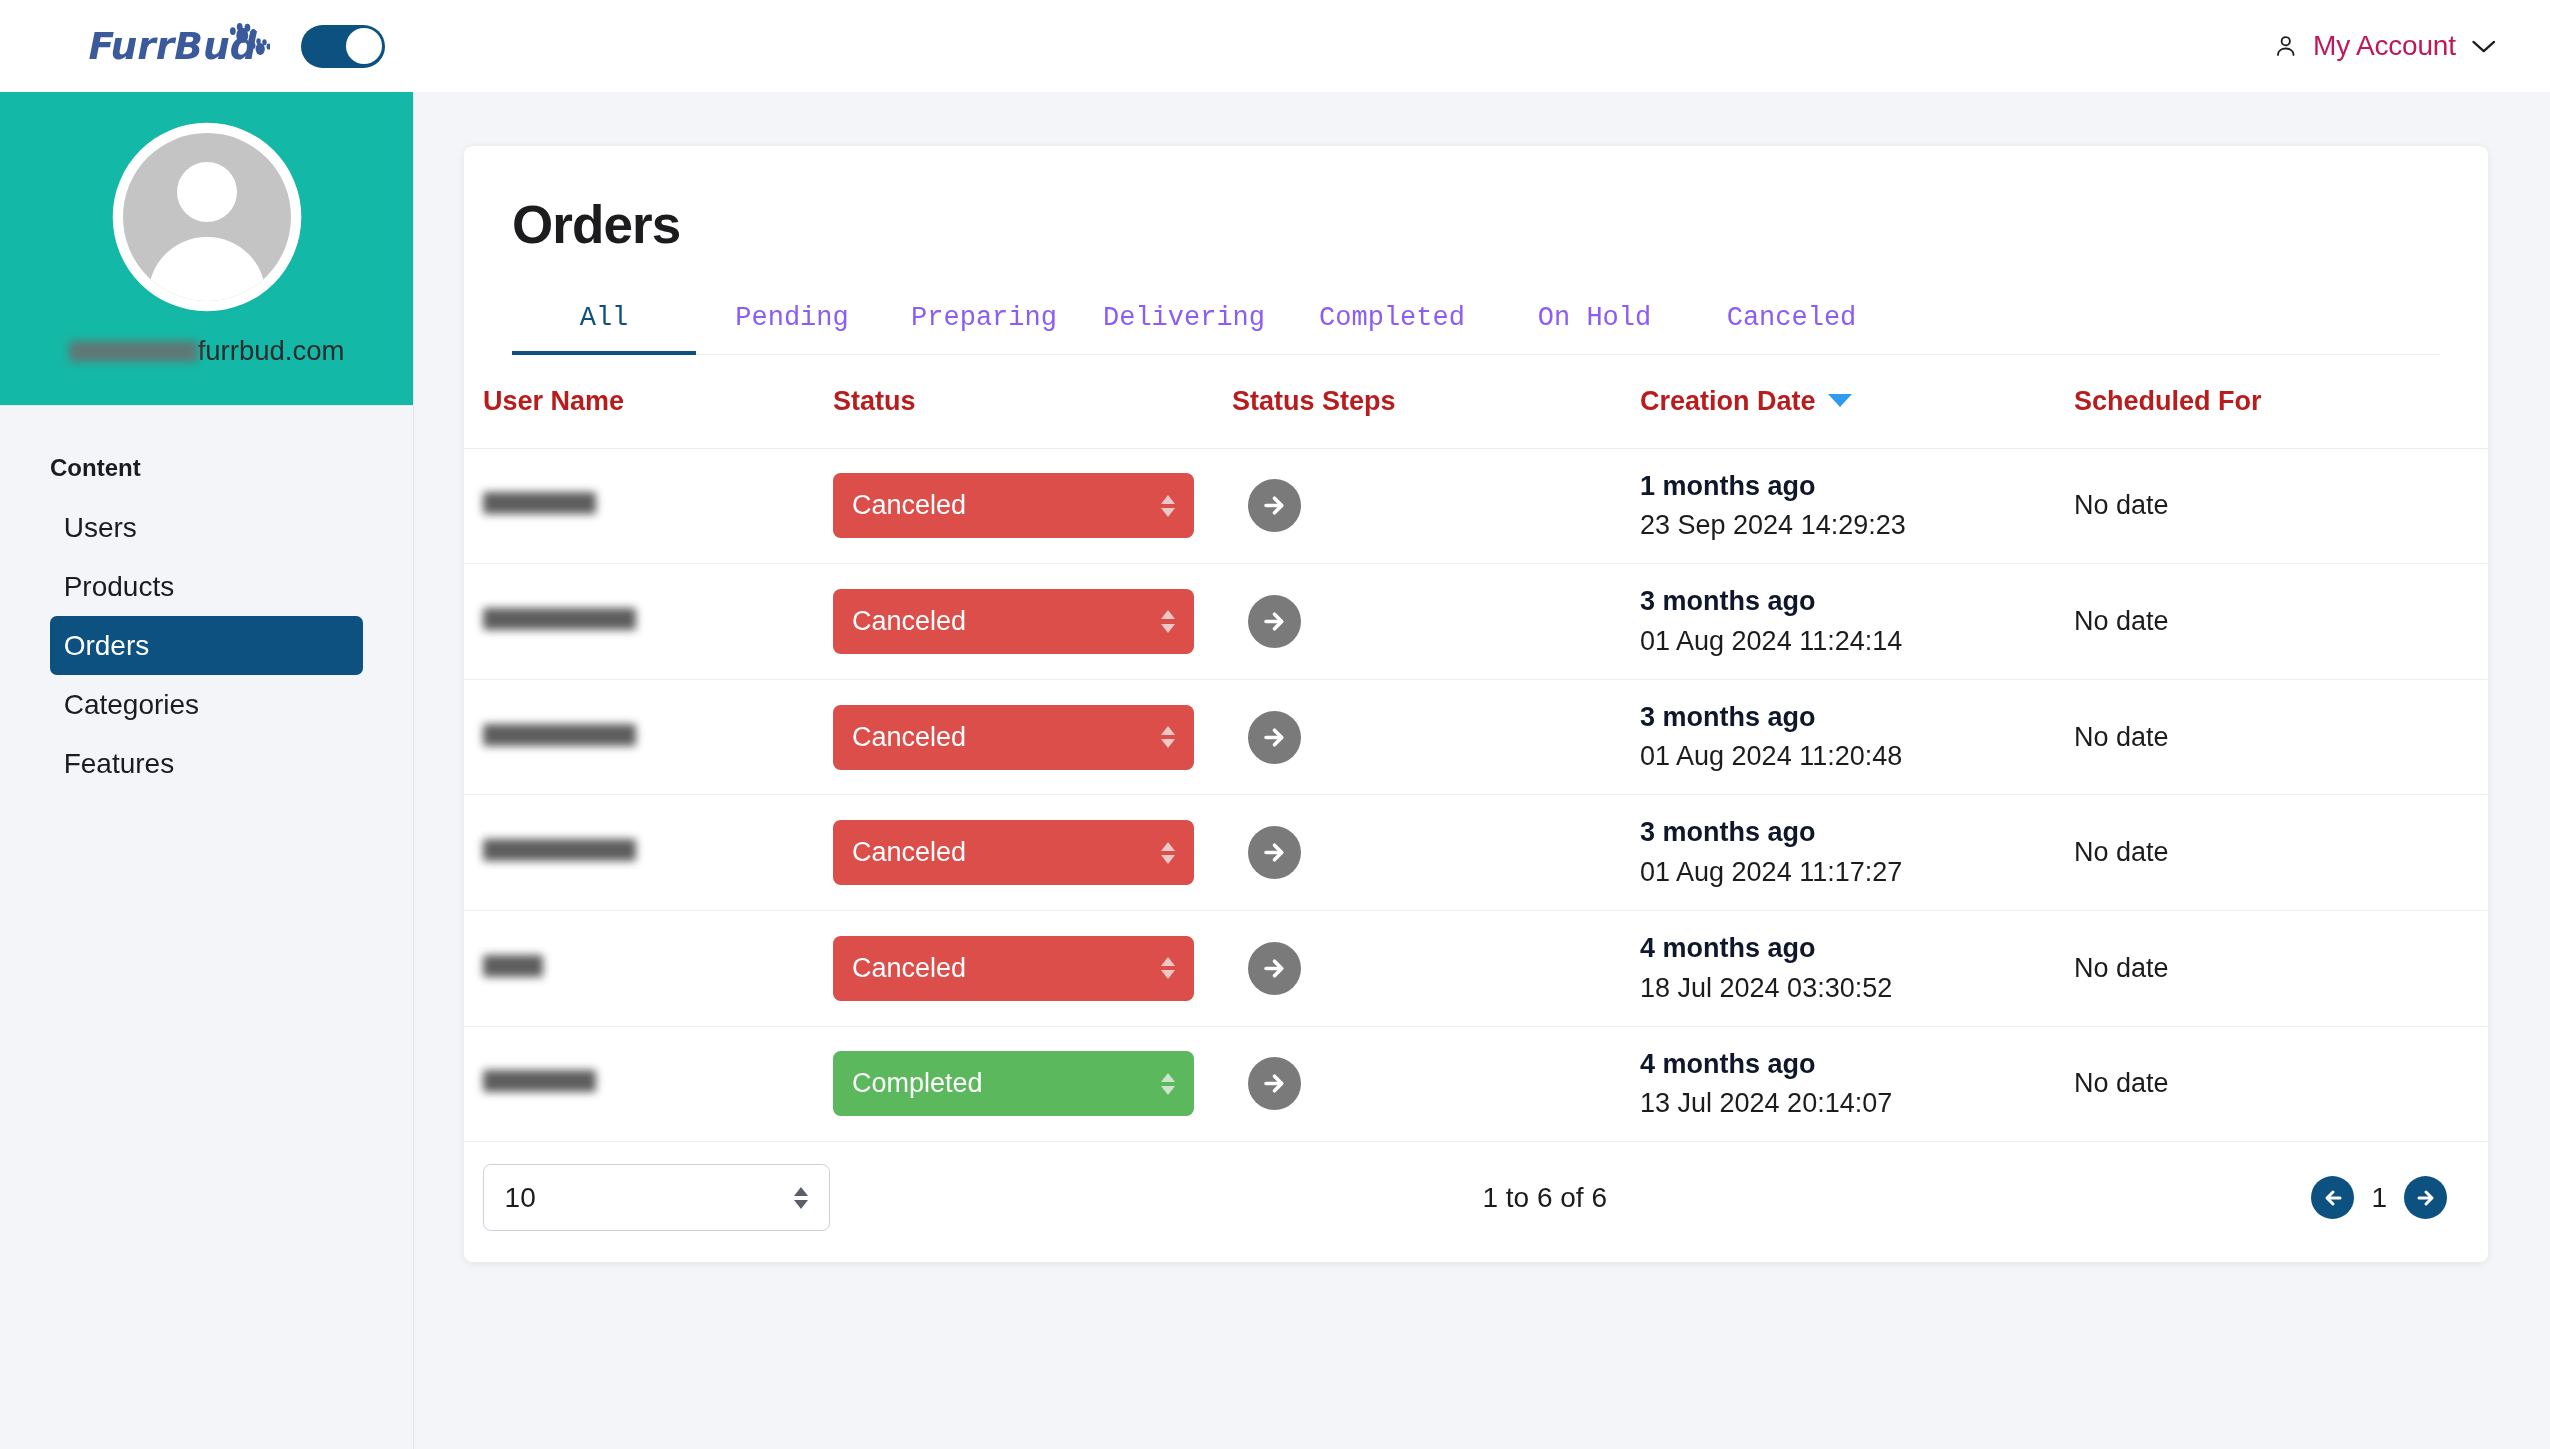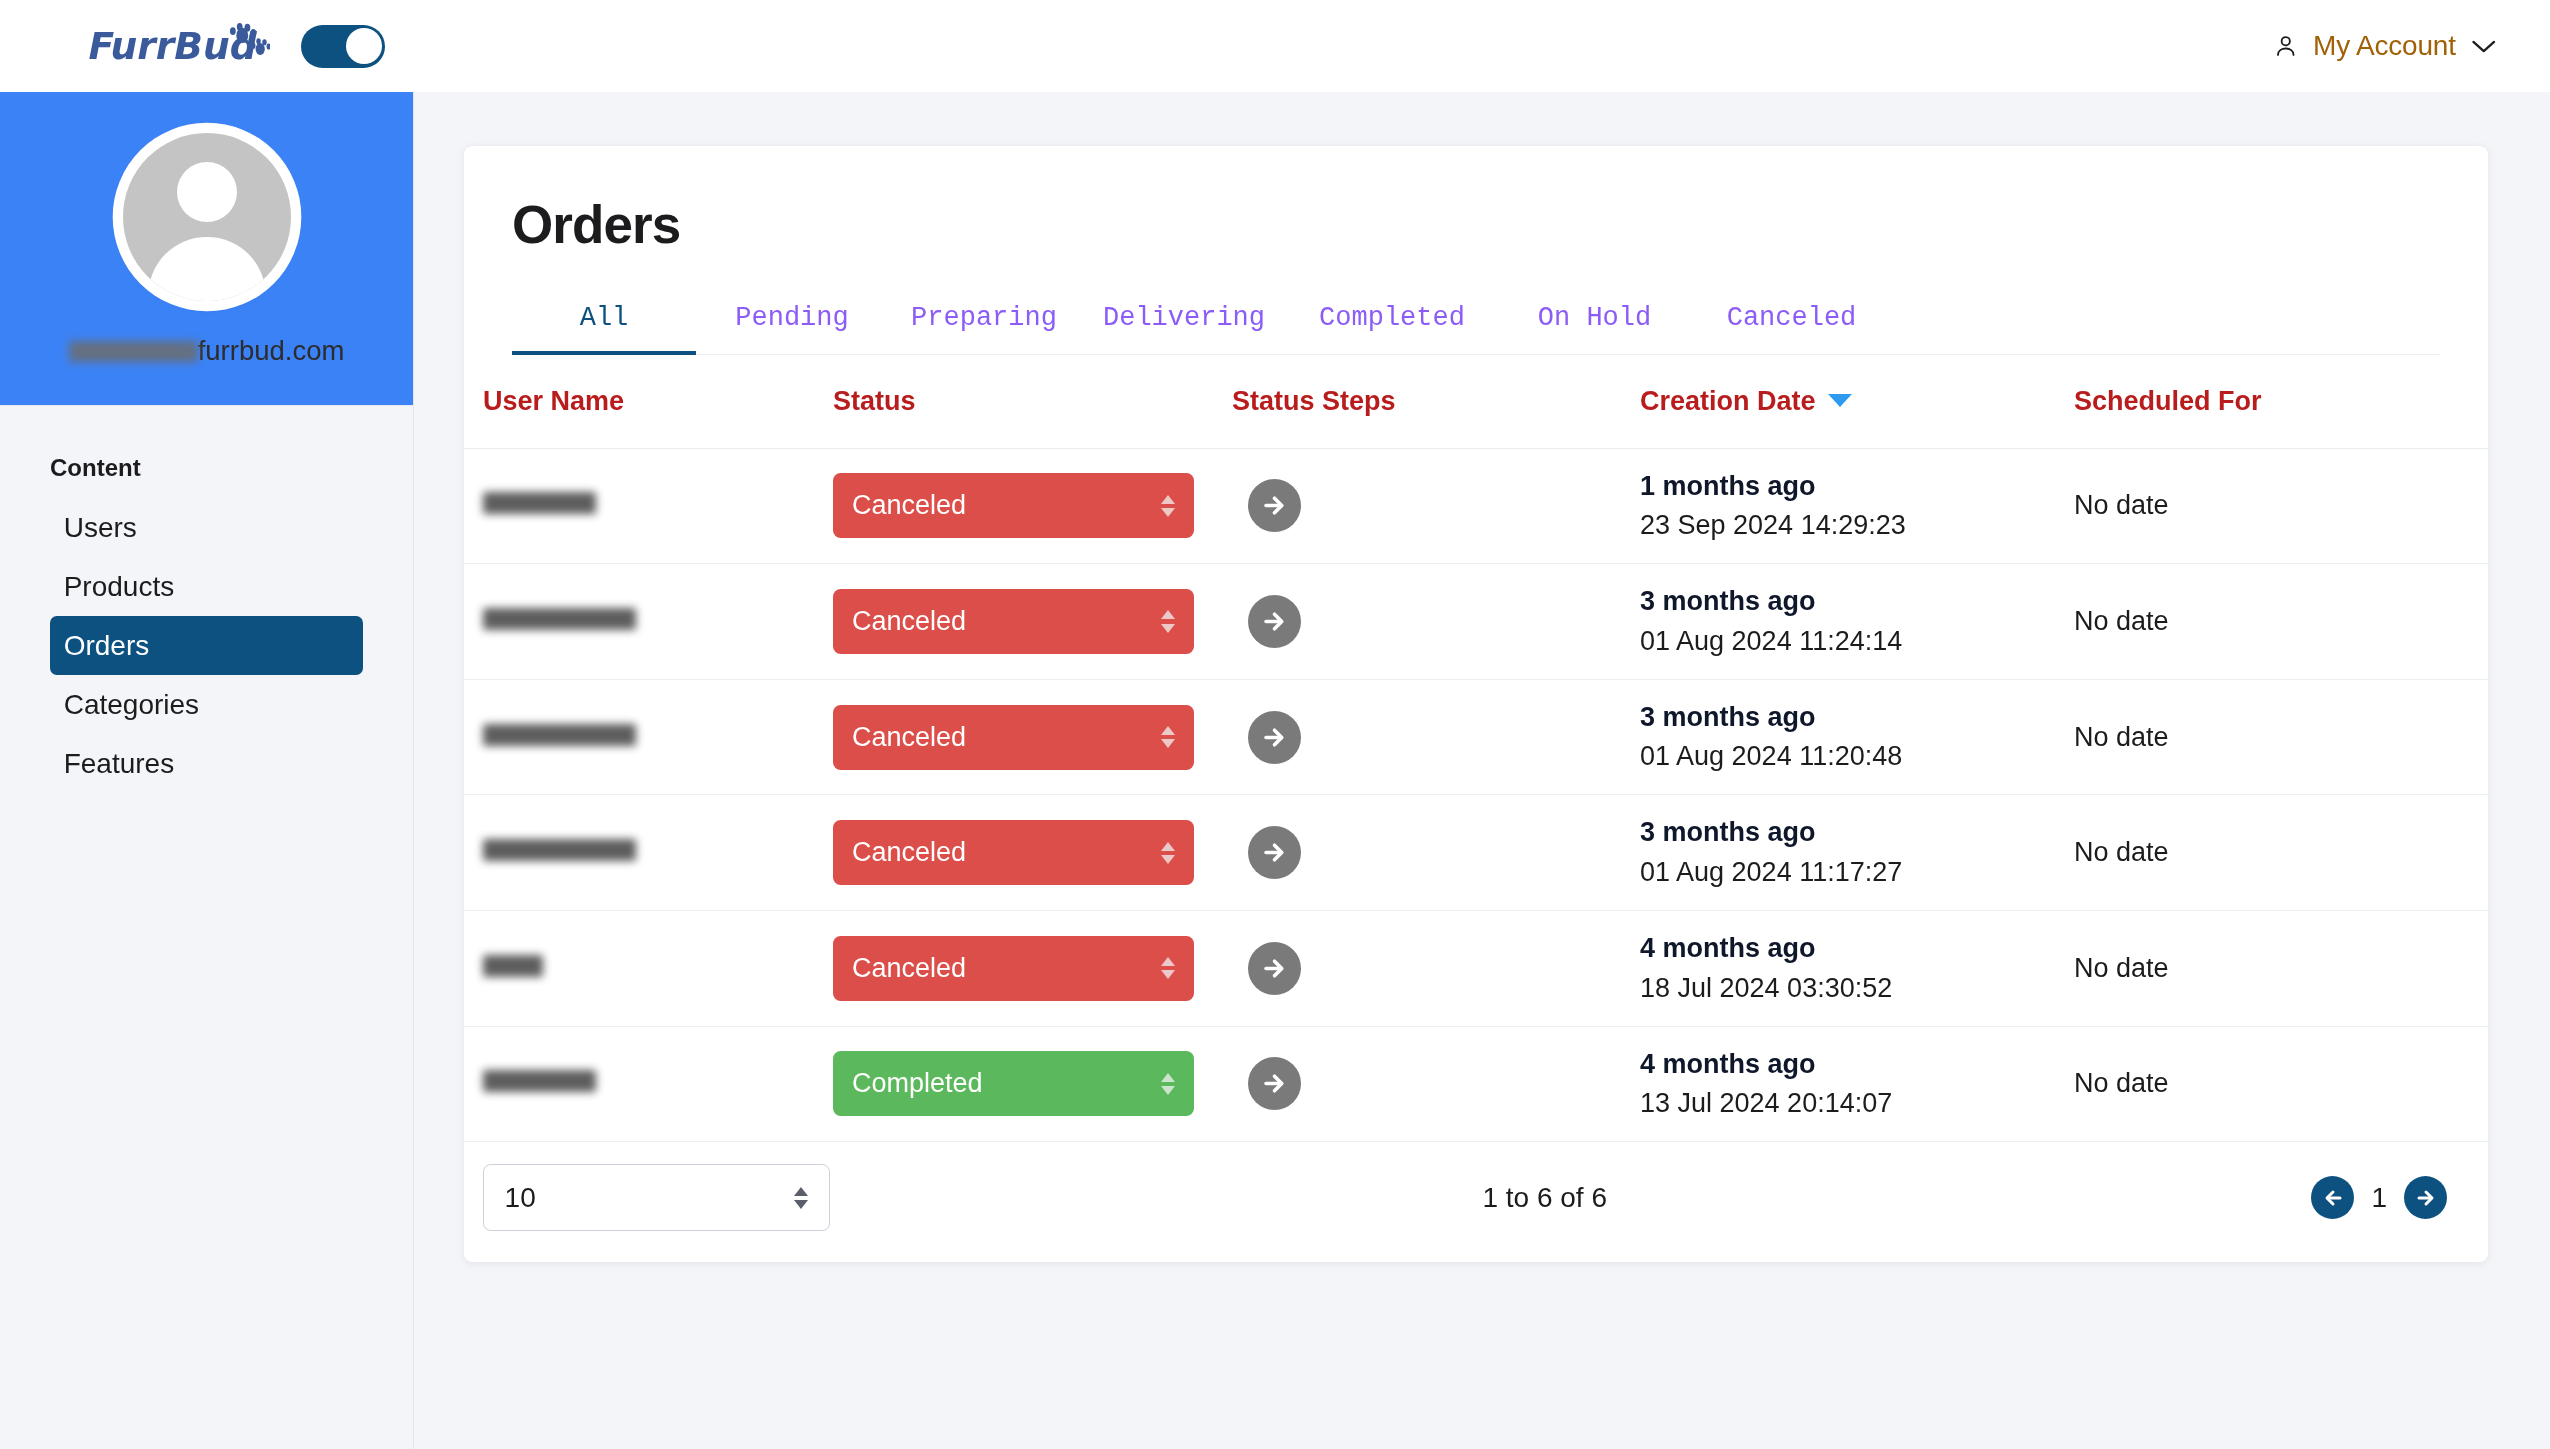--- a/index.html
+++ b/index.html
@@ -59,37 +59,37 @@
   .account {
     margin-left: auto;
     margin-right: 53px;
     display: flex;
     align-items: center;
     gap: 13.7px;
     cursor: pointer;
   }
   .account .label {
     font-size: 28px;
-    color: #a16207;
+    color: #be185d;
     letter-spacing: -0.2px;
   }
   .account svg { display: block; }
 
   
   .sidebar {
     position: absolute;
     top: 92px;
     left: 0;
     width: 414px;
     height: 1358px;
     background: #f4f5f9;
     border-right: 0.9px solid #e2e4ea;
   }
   .profile-card {
-    background: #3b82f6;
+    background: #14b8a6;
     border-bottom: 0.9px solid #e6e8ee;
     padding: 41px 0 38px;
     text-align: center;
   }
   .avatar {
     width: 168px;
     height: 168px;
     border-radius: 50%;
     background: #c4c4c4;
     margin: 0 auto;

